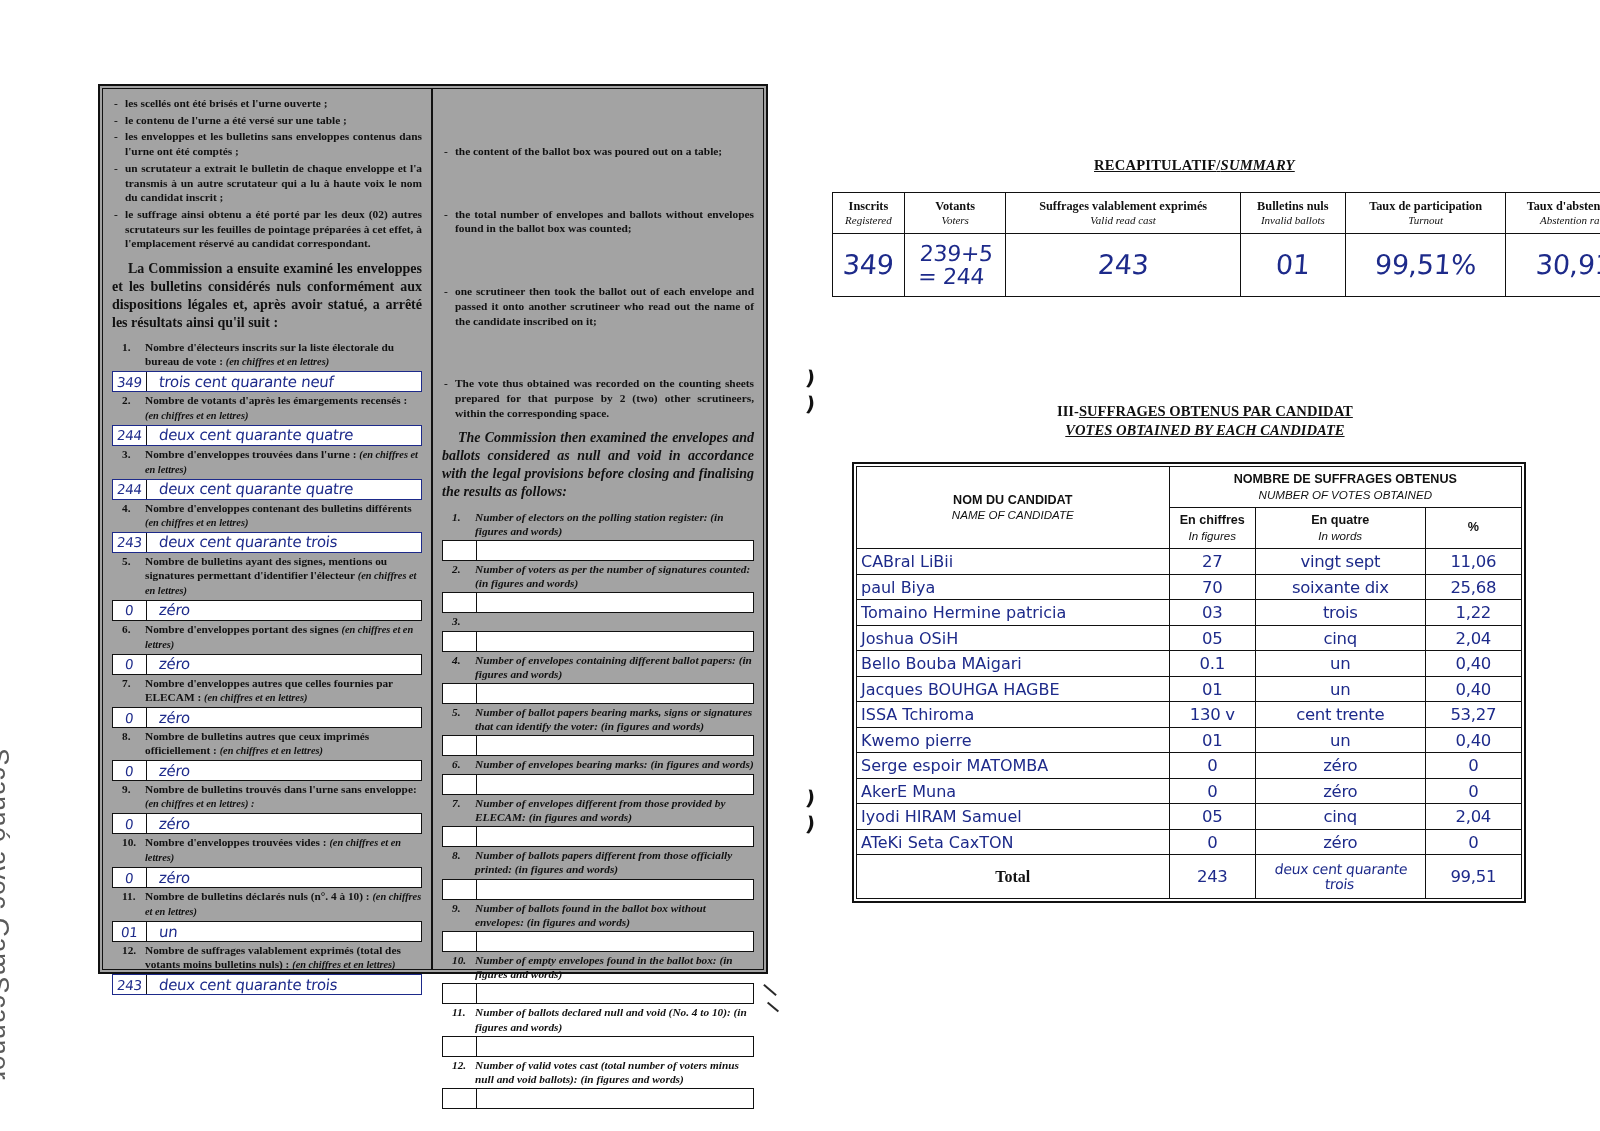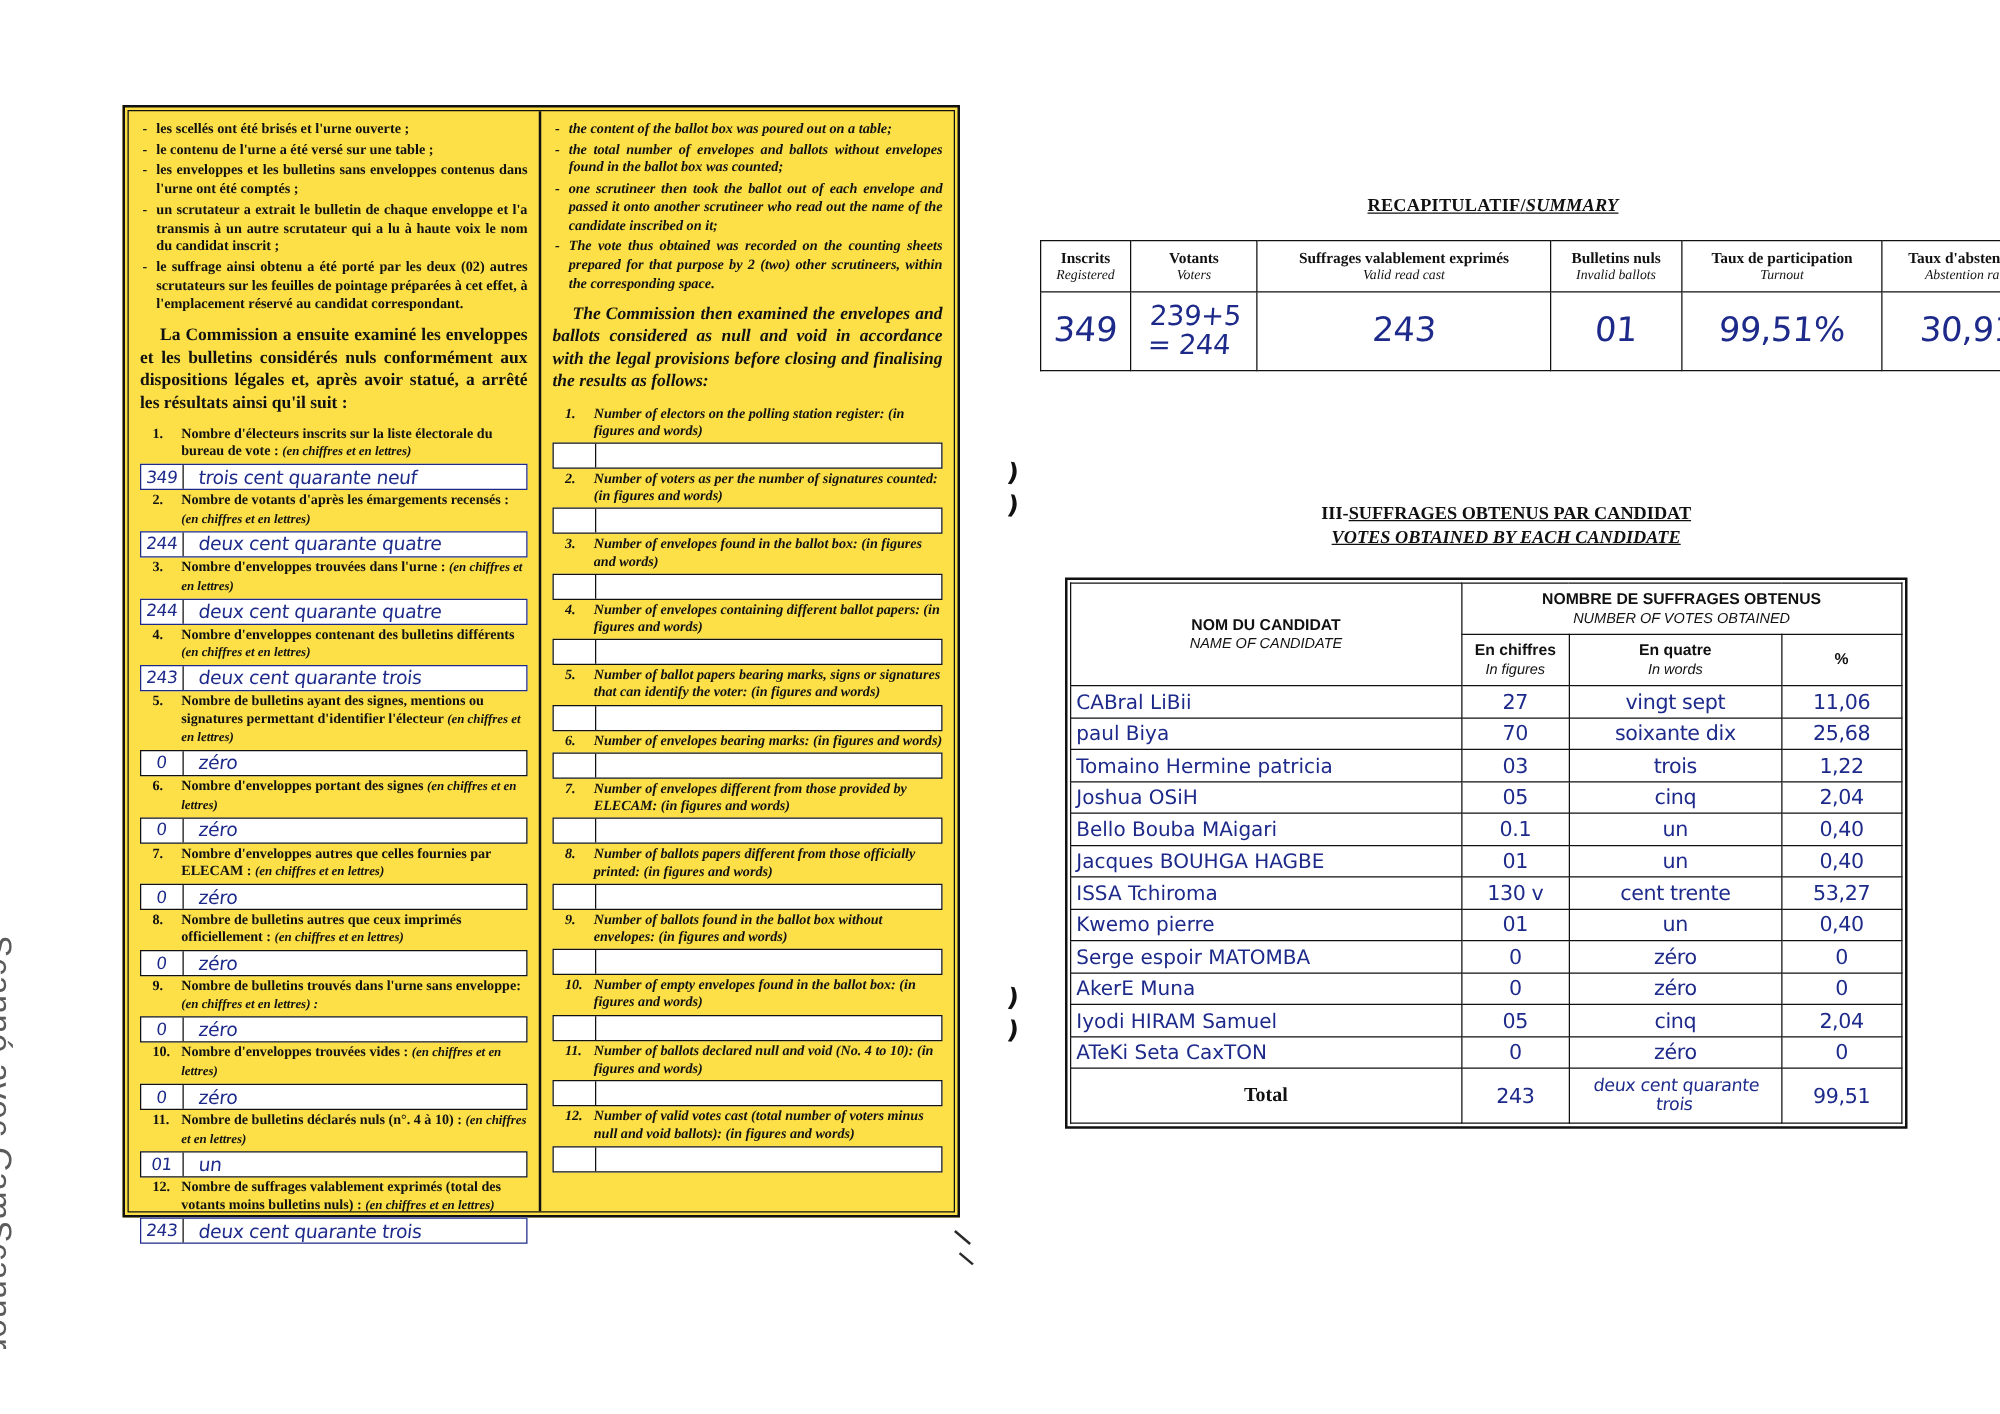--- a/index.html
+++ b/index.html
@@ -27,21 +27,21 @@
     letter-spacing:0.5px;
     white-space:nowrap;
   }
 
   
   .page-left {
     position:absolute;
     left:98px; top:84px;
     width:670px; height:890px;
     border:2px solid #111;
-    background:#fde047;
+    background:#a3a3a3;
     display:flex;
     padding:3px;
   }
   .page-left:after{
     content:""; position:absolute; left:2px; top:2px; right:2px; bottom:2px;
     border:1px solid #111; pointer-events:none;
   }
   .col {
     position:relative;
     padding:7px 9px 4px 9px;
@@ -57,21 +57,21 @@
     margin-bottom:2px;
     font-size:11.4px;
     line-height:1.29;
     text-align:justify;
   }
   .bullets li:before{
     content:"-";
     position:absolute; left:2px; top:0;
   }
   .col-fr .bullets li { font-weight:bold; font-family:"Liberation Serif", serif; }
-  .col-en .bullets li { font-style:italic; font-weight:bold; font-family:"Liberation Serif", serif; }
+  .col-en .bullets li { font-weight:bold; font-family:"Liberation Serif", serif;margin-top:48px; }
 
   .para {
     font-size:14px; line-height:1.29; text-align:justify;
     text-indent:16px; margin:0 0 8px 0;
   }
   .col-fr .para { font-weight:bold; }
   .col-en .para { font-style:italic; font-weight:bold; }
 
   .items { margin:0; padding:0; list-style:none; }
   .item { margin-bottom:1px; }
@@ -416,21 +416,20 @@
             </div>
             <div class="ans-words">
               <span class="hw"></span>
             </div>
           </div>
         </li>
 
       <li class="item">
           <div class="item-txt">
             <span class="item-num">3.</span>
-            <span class="item-lbl">Number of envelopes found in the ballot box: (in figures and words)</span>
           </div>
         <div class="ansbox">
             <div class="ans-fig">
               <span class="hw sm"></span>
             </div>
             <div class="ans-words">
               <span class="hw"></span>
             </div>
           </div>
         </li>

